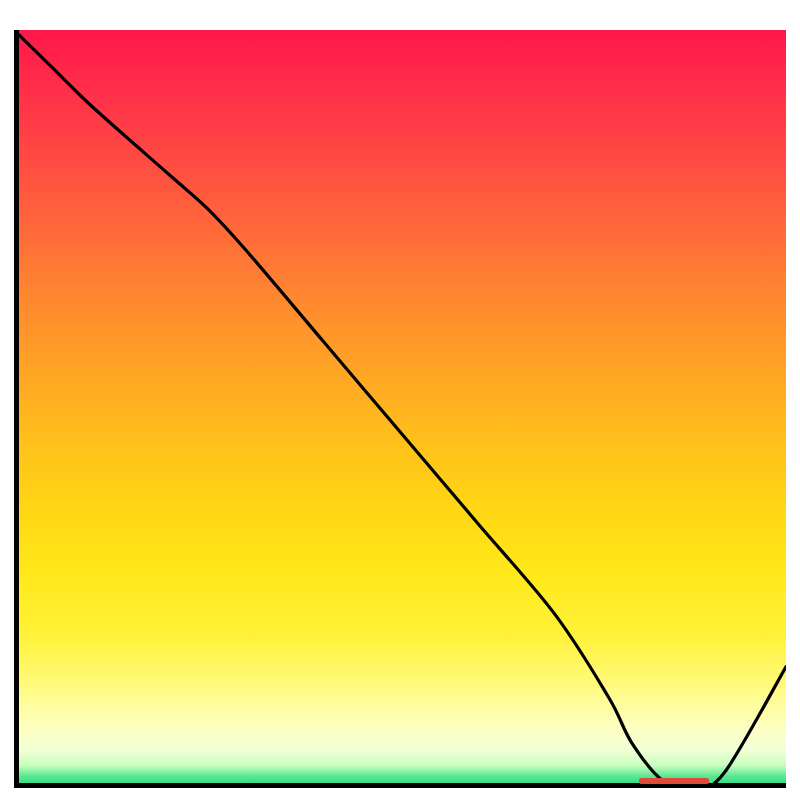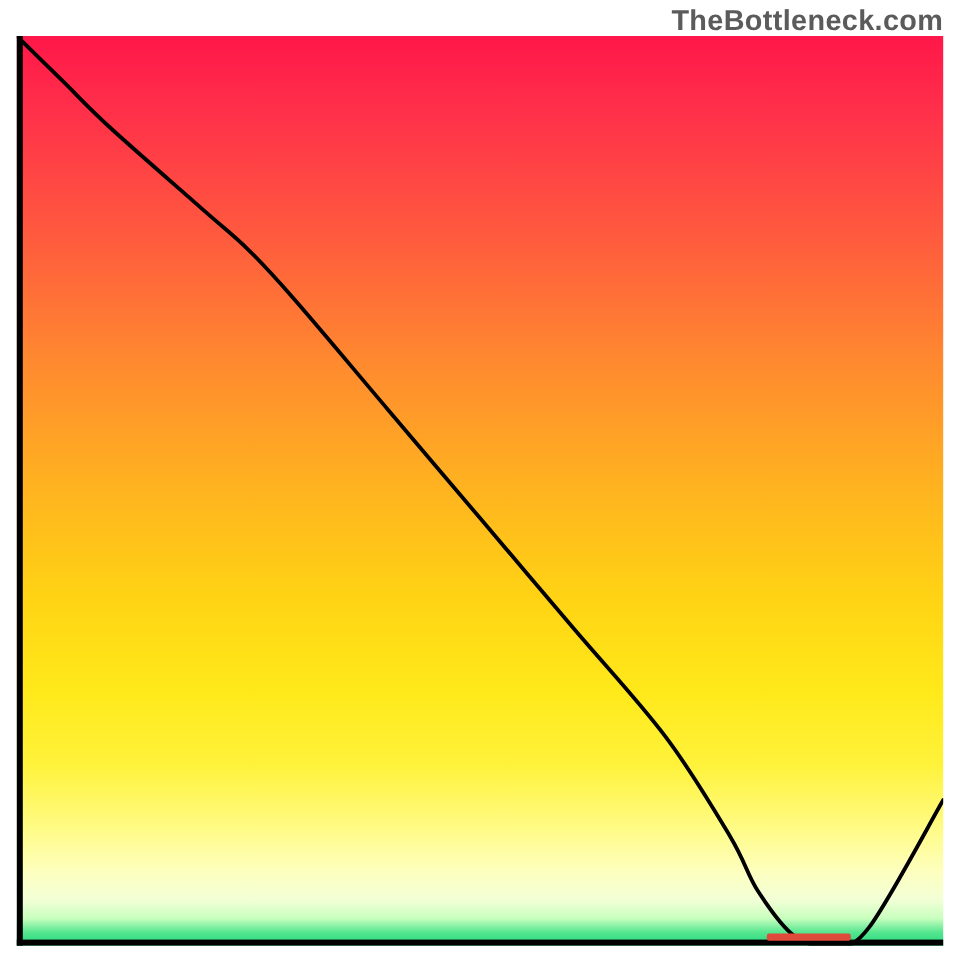--- a/index.html
+++ b/index.html
@@ -66,21 +66,20 @@
     position: absolute;
     height: 6px;
     background: #e04a3a;
     border-radius: 2px;
   }
 </style>
 </head>
 <body>
 
 <div class="stage">
-  <div class="watermark">TheBottleneck.com</div>
 
   <div class="plot">
     <div class="gradient-fill"></div>
 
     <svg class="curve" viewBox="0 0 772 758" preserveAspectRatio="none">
       <path id="curve-path" fill="none" stroke="#000" stroke-width="3.2" stroke-linejoin="round" stroke-linecap="round" d="M 0.00 0.00 C 6.43 6.32, 25.73 25.27, 38.60 37.90 C 51.47 50.53, 57.90 58.11, 77.20 75.80 C 96.50 93.49, 135.10 126.96, 154.40 144.02 C 173.70 161.07, 180.13 165.50, 193.00 178.13 C 205.87 190.76, 212.30 197.71, 231.60 219.82 C 250.90 241.93, 283.07 280.46, 308.80 310.78 C 334.53 341.10, 360.27 371.42, 386.00 401.74 C 411.73 432.06, 437.47 462.38, 463.20 492.70 C 488.93 523.02, 518.53 554.60, 540.40 583.66 C 562.27 612.72, 581.57 645.56, 594.44 667.04 C 607.31 688.52, 608.59 698.62, 617.60 712.52 C 626.61 726.42, 638.19 742.84, 648.48 750.42 C 658.77 758.00, 669.07 759.26, 679.36 758.00 C 689.65 756.74, 694.80 763.05, 710.24 742.84 C 725.68 722.63, 761.71 654.41, 772.00 636.72"></path>
     </svg>
 
     <div class="axes"></div>
 

